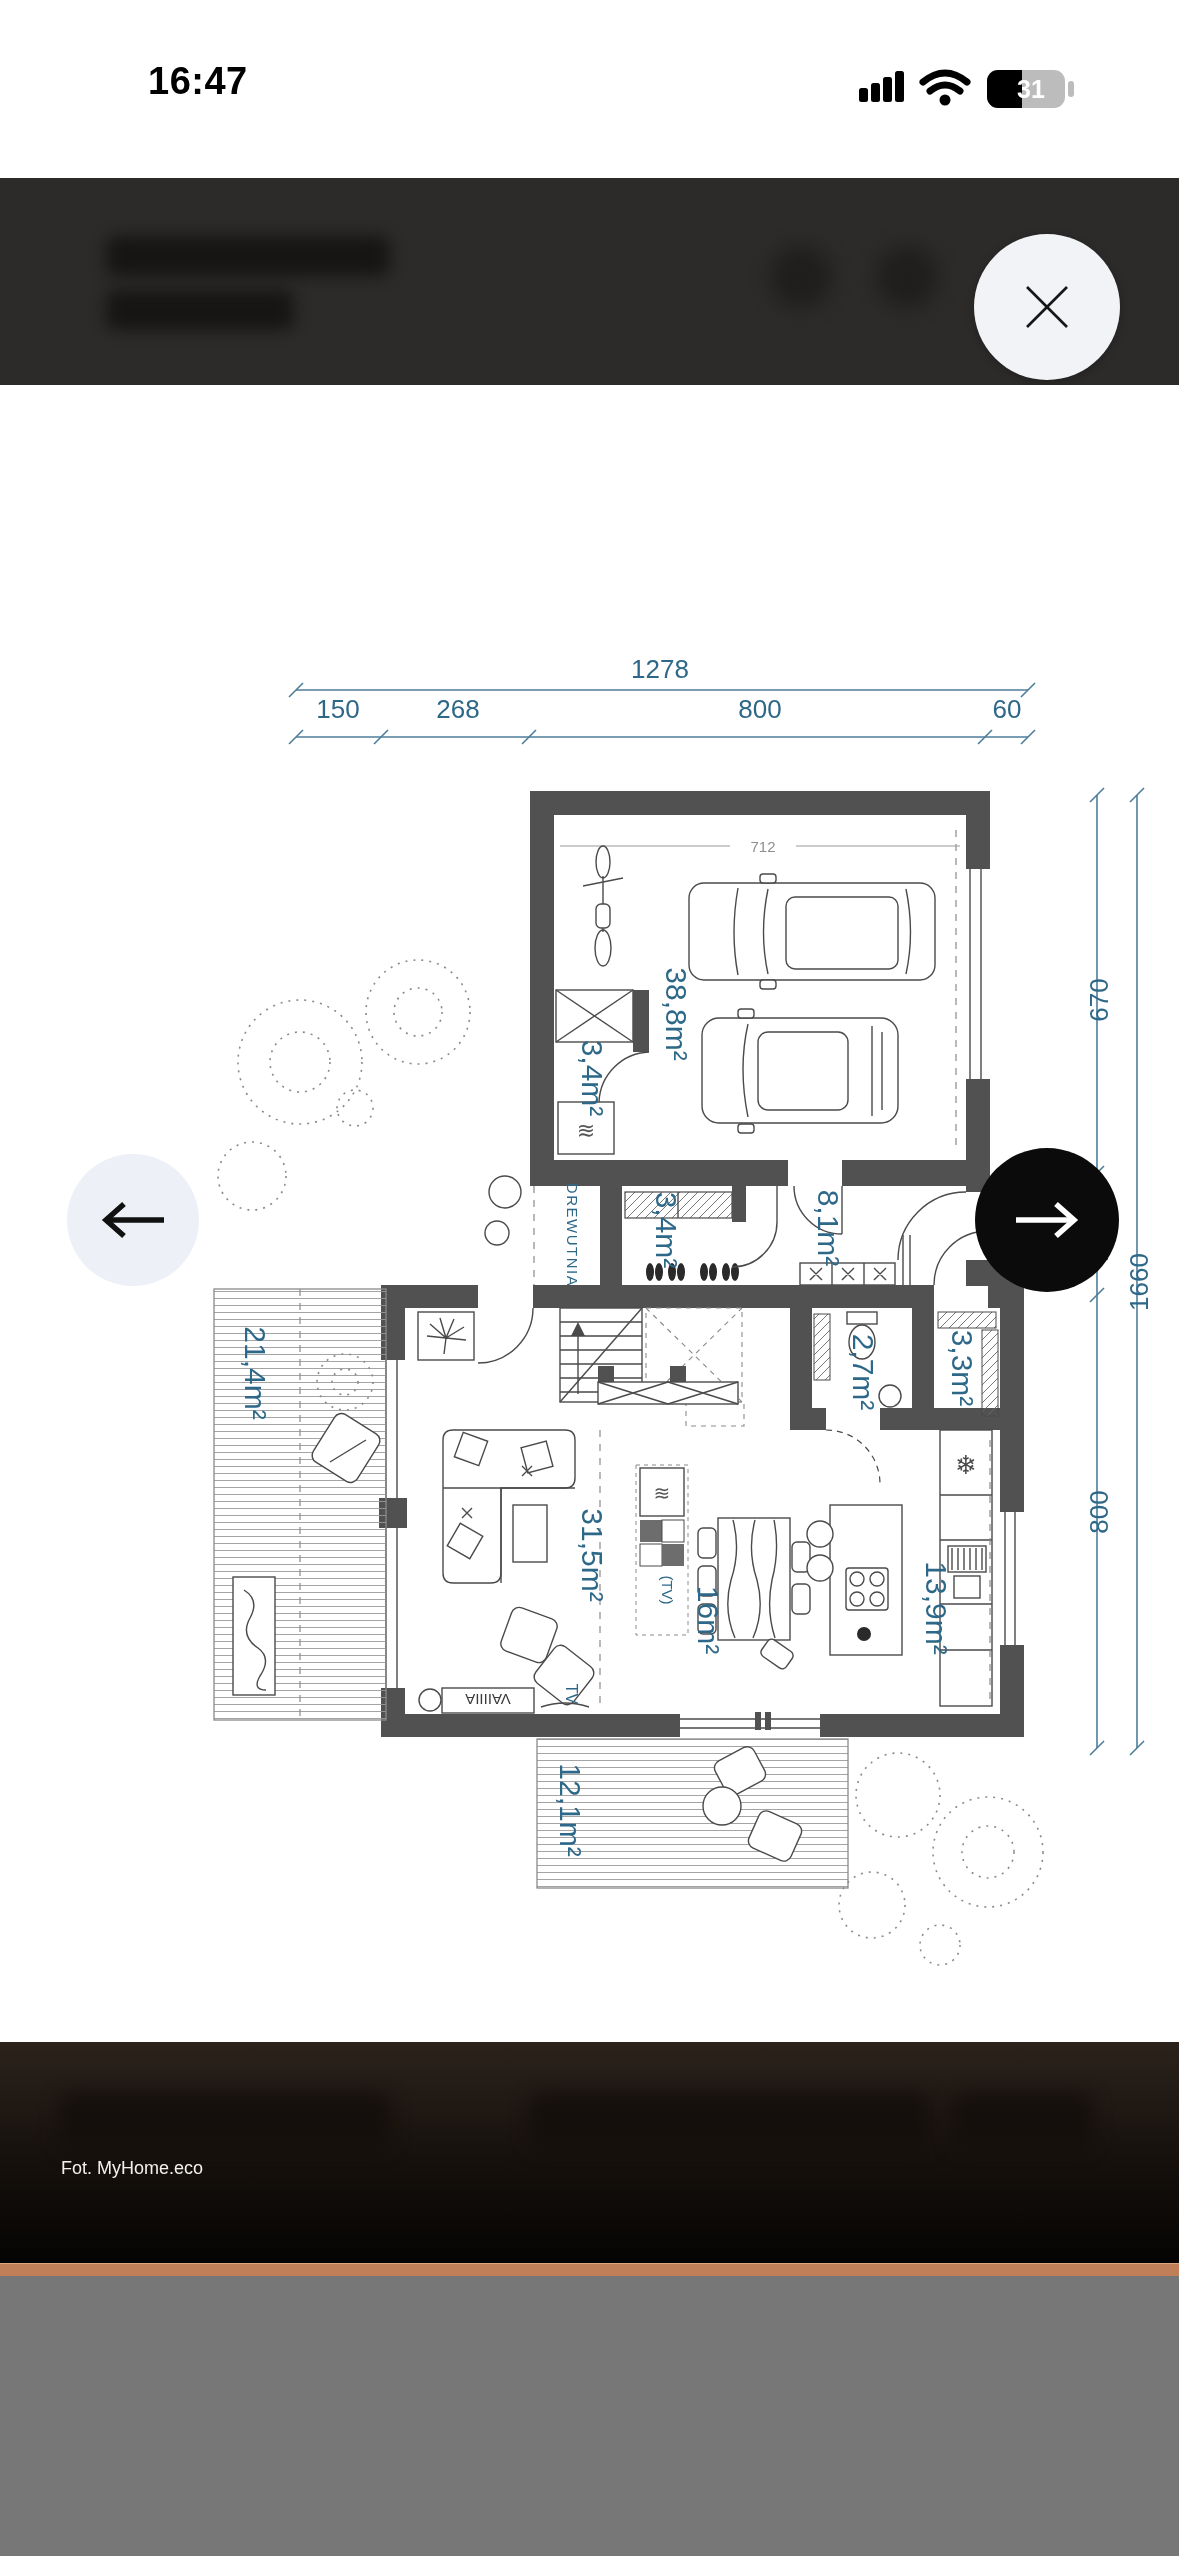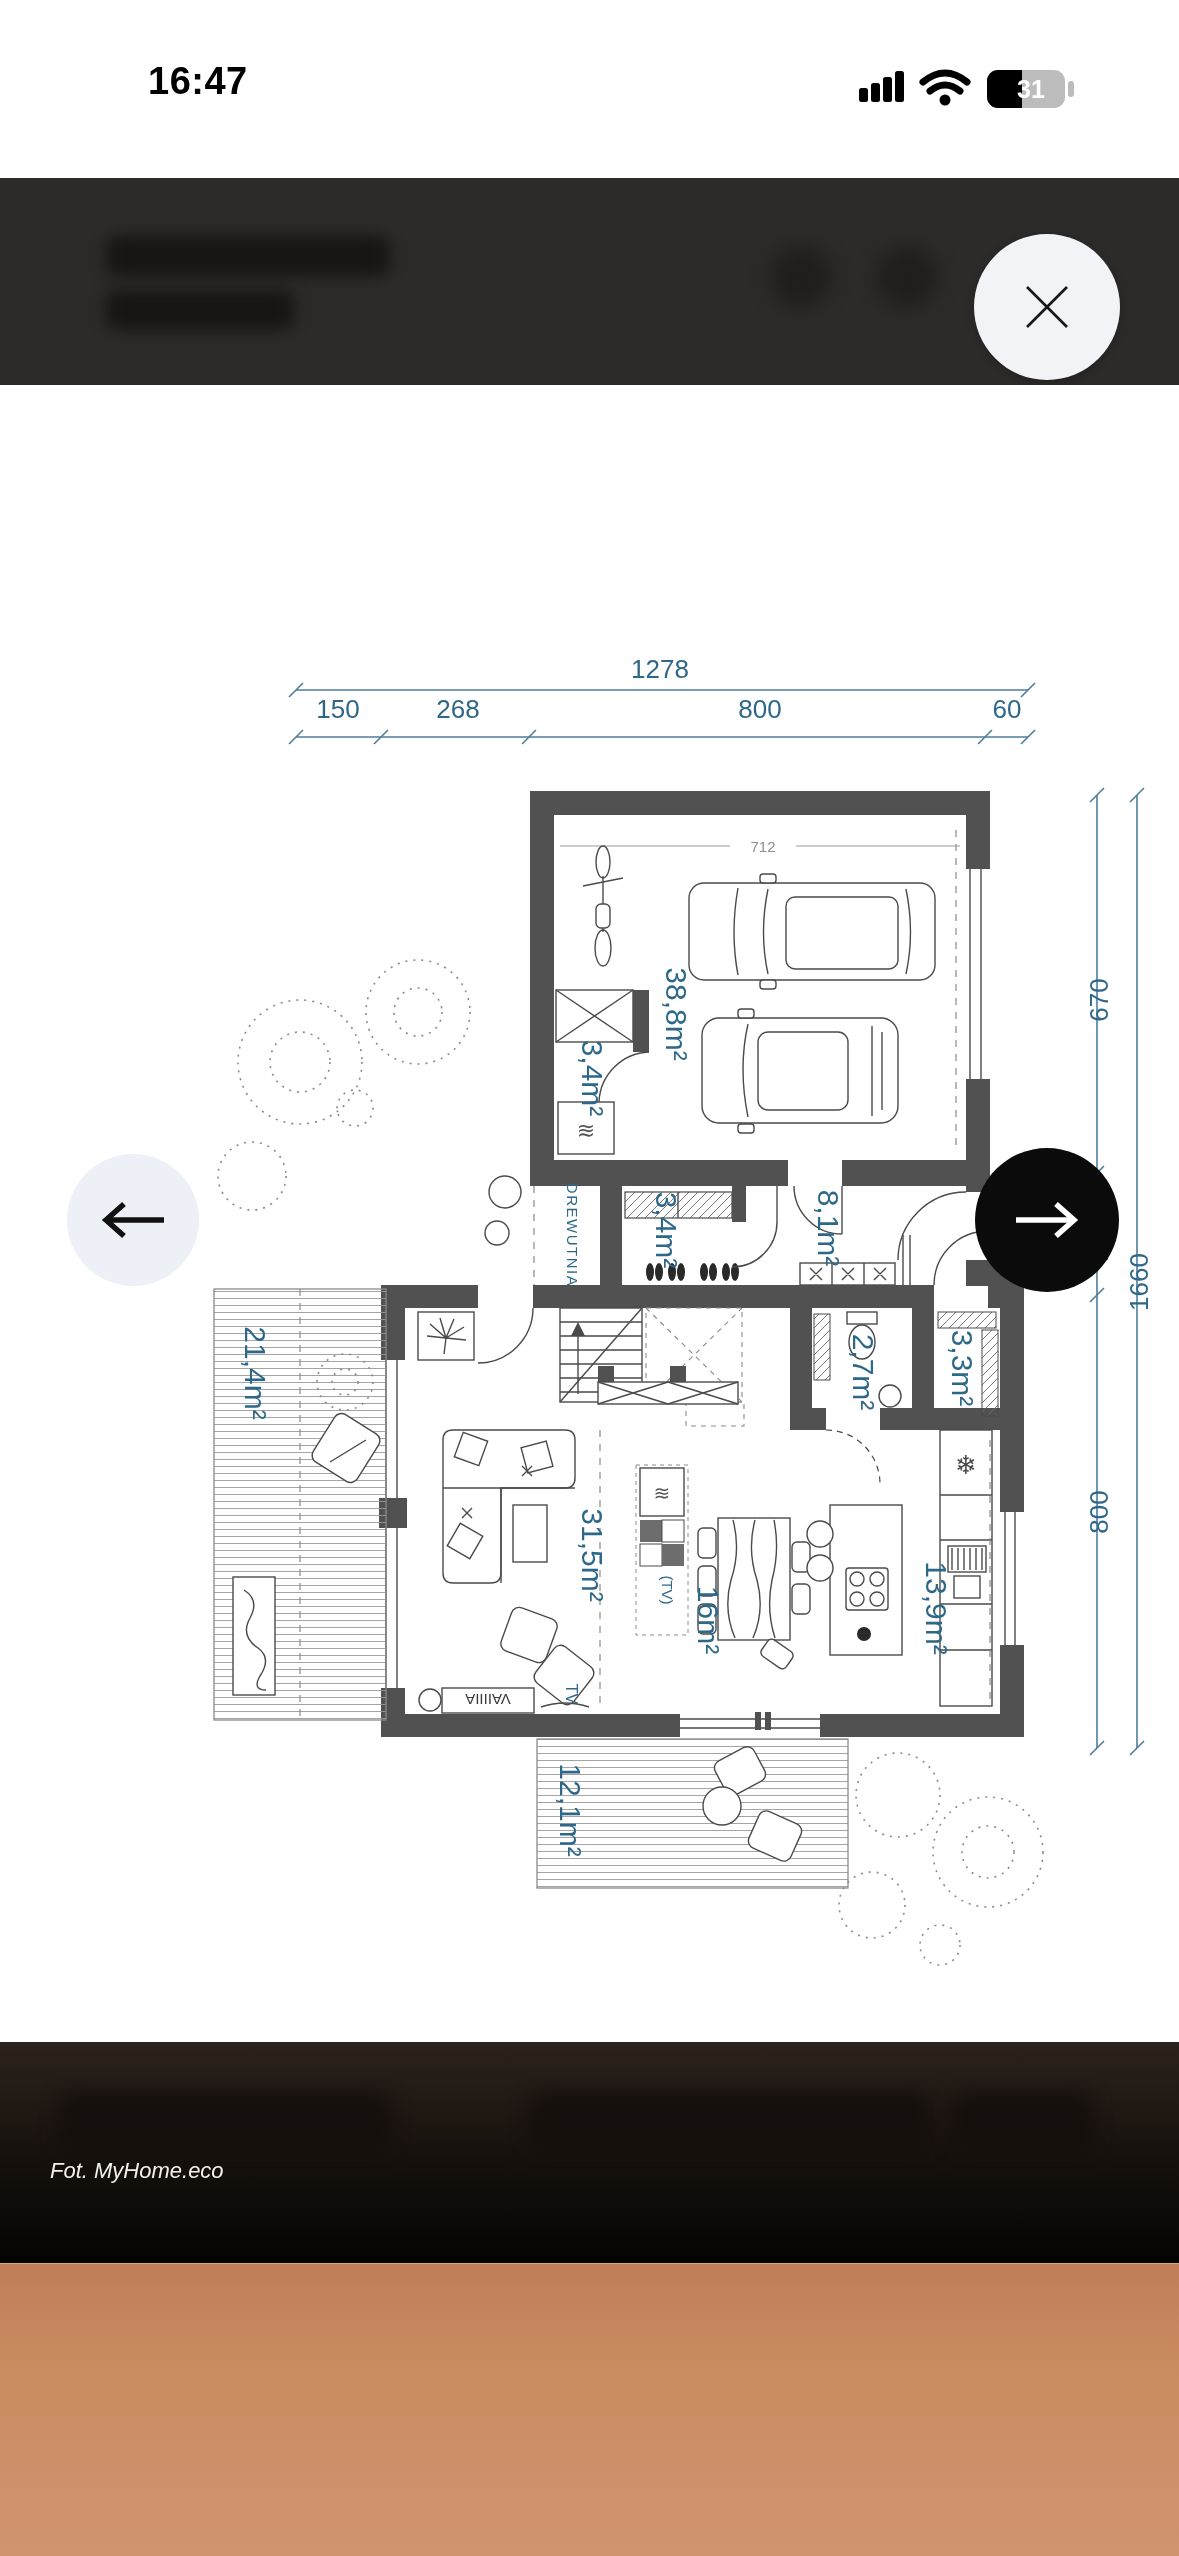--- a/index.html
+++ b/index.html
@@ -1,18 +1,18 @@
 <!DOCTYPE html>
 <html><head>
 <meta charset="utf-8">
 <style>
   html,body{margin:0;padding:0;background:#777;}
   *{box-sizing:border-box;}
   #screen{
-    position:relative;width:1179px;height:2556px;margin:0 auto;
+    position:relative;width:1179px;height:2276px;margin:0 auto;
     background:#fff;overflow:hidden;
     font-family:"Liberation Sans","DejaVu Sans",sans-serif;
   }
   
   #status-bar{position:absolute;left:0;top:0;width:1179px;height:178px;background:#fff;}
   #status-time{position:absolute;left:148px;top:60px;font-size:38px;font-weight:700;color:#000;letter-spacing:.5px;}
   #status-icons{position:absolute;right:70px;top:66px;width:250px;height:44px;}
   
   #header{position:absolute;left:0;top:178px;width:1179px;height:207px;background:#2c2b2a;}
   .blur-title{position:absolute;background:#141312;border-radius:9px;filter:blur(8px);opacity:.9;}
@@ -35,21 +35,21 @@
   .dash{stroke:#8a8a8a;stroke-width:1.2;stroke-dasharray:7 7;fill:none;}
   .gravel{stroke:#8a8a8a;stroke-width:1.6;stroke-dasharray:2 6;fill:none;}
   
   .fab{position:absolute;border-radius:50%;display:flex;align-items:center;justify-content:center;}
   #prev-button{left:67px;top:1154px;width:132px;height:132px;background:#edf1f7;}
   #next-button{left:975px;top:1148px;width:144px;height:144px;background:#0b0b0b;}
   
   #caption-section{position:absolute;left:0;top:2042px;width:1179px;height:221px;
     background:linear-gradient(180deg,#2b221b 0%,#15100c 55%,#050403 100%);}
   .blur-head{position:absolute;background:#140f0c;border-radius:10px;filter:blur(10px);opacity:.95;}
-  #photo-credit{position:absolute;left:50px;top:2158px;color:#f3f1ee;font-size:22px;font-style:italic;}
+  #photo-credit{position:absolute;left:61px;top:2158px;color:#f3f1ee;font-size:18px;}
   
   #browser-bar{position:absolute;left:0;top:2263px;width:1179px;height:293px;
     background:linear-gradient(180deg,#c07e58 0%,#ca8a62 35%,#d0946f 100%);
     border-top:1px solid rgba(255,221,185,.25);}
 </style>
 </head>
 <body>
 
 <div id="screen">
 

